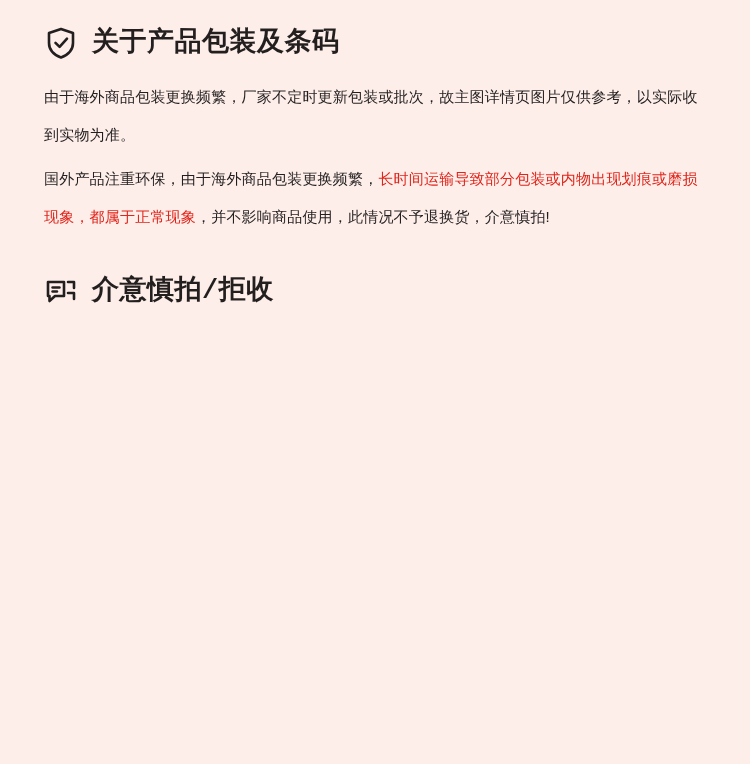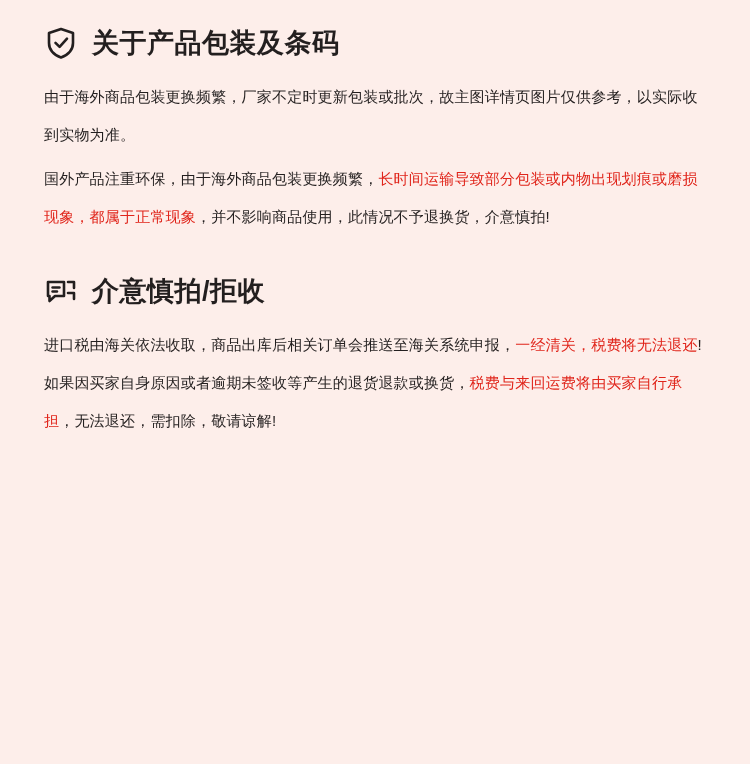--- a/index.html
+++ b/index.html
@@ -22,20 +22,21 @@
     position: relative;
   }
   .section {
     margin-bottom: 6px;
   }
   .section-head {
     display: flex;
     align-items: center;
     gap: 14px;
     margin: 8px 0 18px 0;
+    font-family: Liberation Mono, monospace;
   }
   .section-head .ico {
     width: 34px;
     height: 34px;
     flex: 0 0 34px;
     display: block;
   }
   .section-title {
     font-size: 27px;
     font-weight: bold;
@@ -94,19 +95,16 @@
           <path d="M4 8 H20 V22 H11 L5.5 27 V22 H4 Z" fill="none" stroke="#231f1f" stroke-width="2.6" stroke-linejoin="round"></path>
           <line x1="8.5" y1="13.5" x2="15.5" y2="13.5" stroke="#231f1f" stroke-width="2.4" stroke-linecap="round"></line>
           <line x1="8.5" y1="17.5" x2="13" y2="17.5" stroke="#231f1f" stroke-width="2.4" stroke-linecap="round"></line>
           <path d="M24 8 H30 V14" fill="none" stroke="#231f1f" stroke-width="2.6" stroke-linecap="round" stroke-linejoin="round"></path>
           <path d="M24 19 H30 V25" fill="none" stroke="#231f1f" stroke-width="2.6" stroke-linecap="round" stroke-linejoin="round"></path>
         </svg>
       </span>
       <span class="section-title">介意慎拍/拒收</span>
     </div>
 
-    <p class="para">
-      <span>进口税由海关依法收取，商品出库后相关订单会推送至海关系统申报，</span><span class="hl">一经清关，税费将无法退还</span><span>! 如果因买家自身原因或者逾期未签收等产生的退货退款或换货，</span><span class="hl">税费与来回运费将由买家自行承担</span><span>，无法退还，需扣除，敬请谅解!</span>
-    </p>
   </div>
 
   <div class="spacer-bottom"></div>
 </div>
 
 </body></html>

